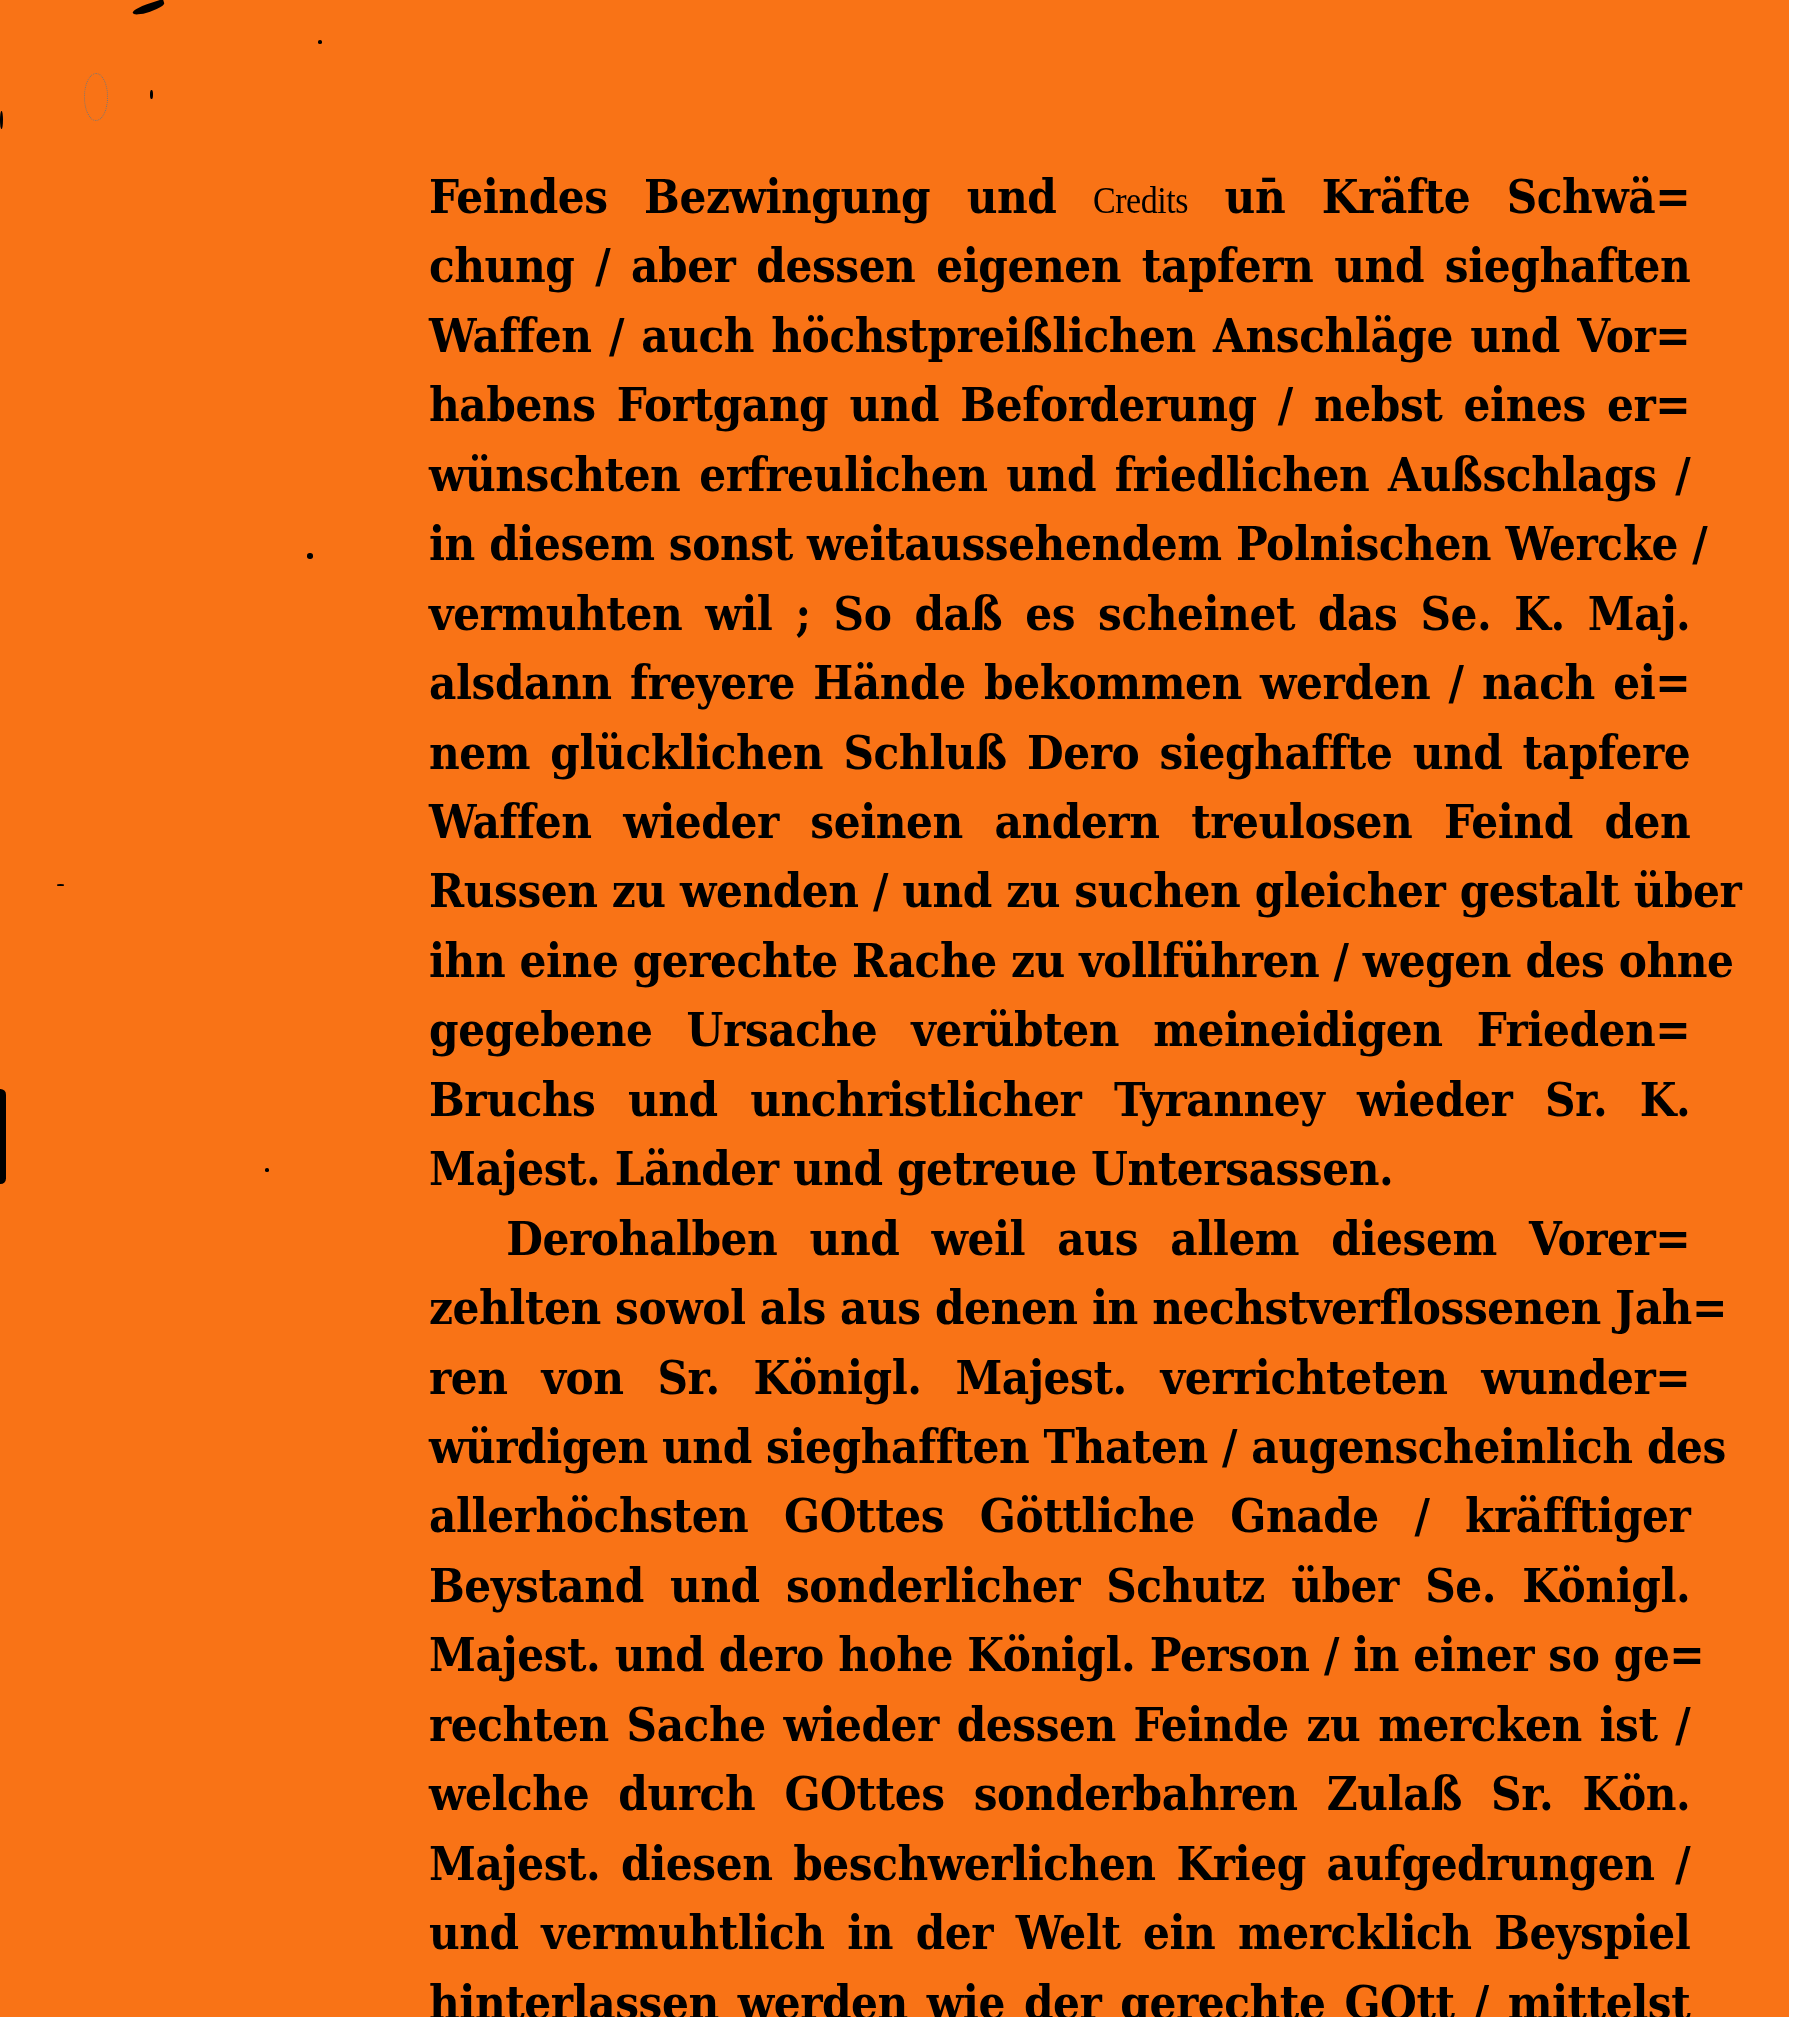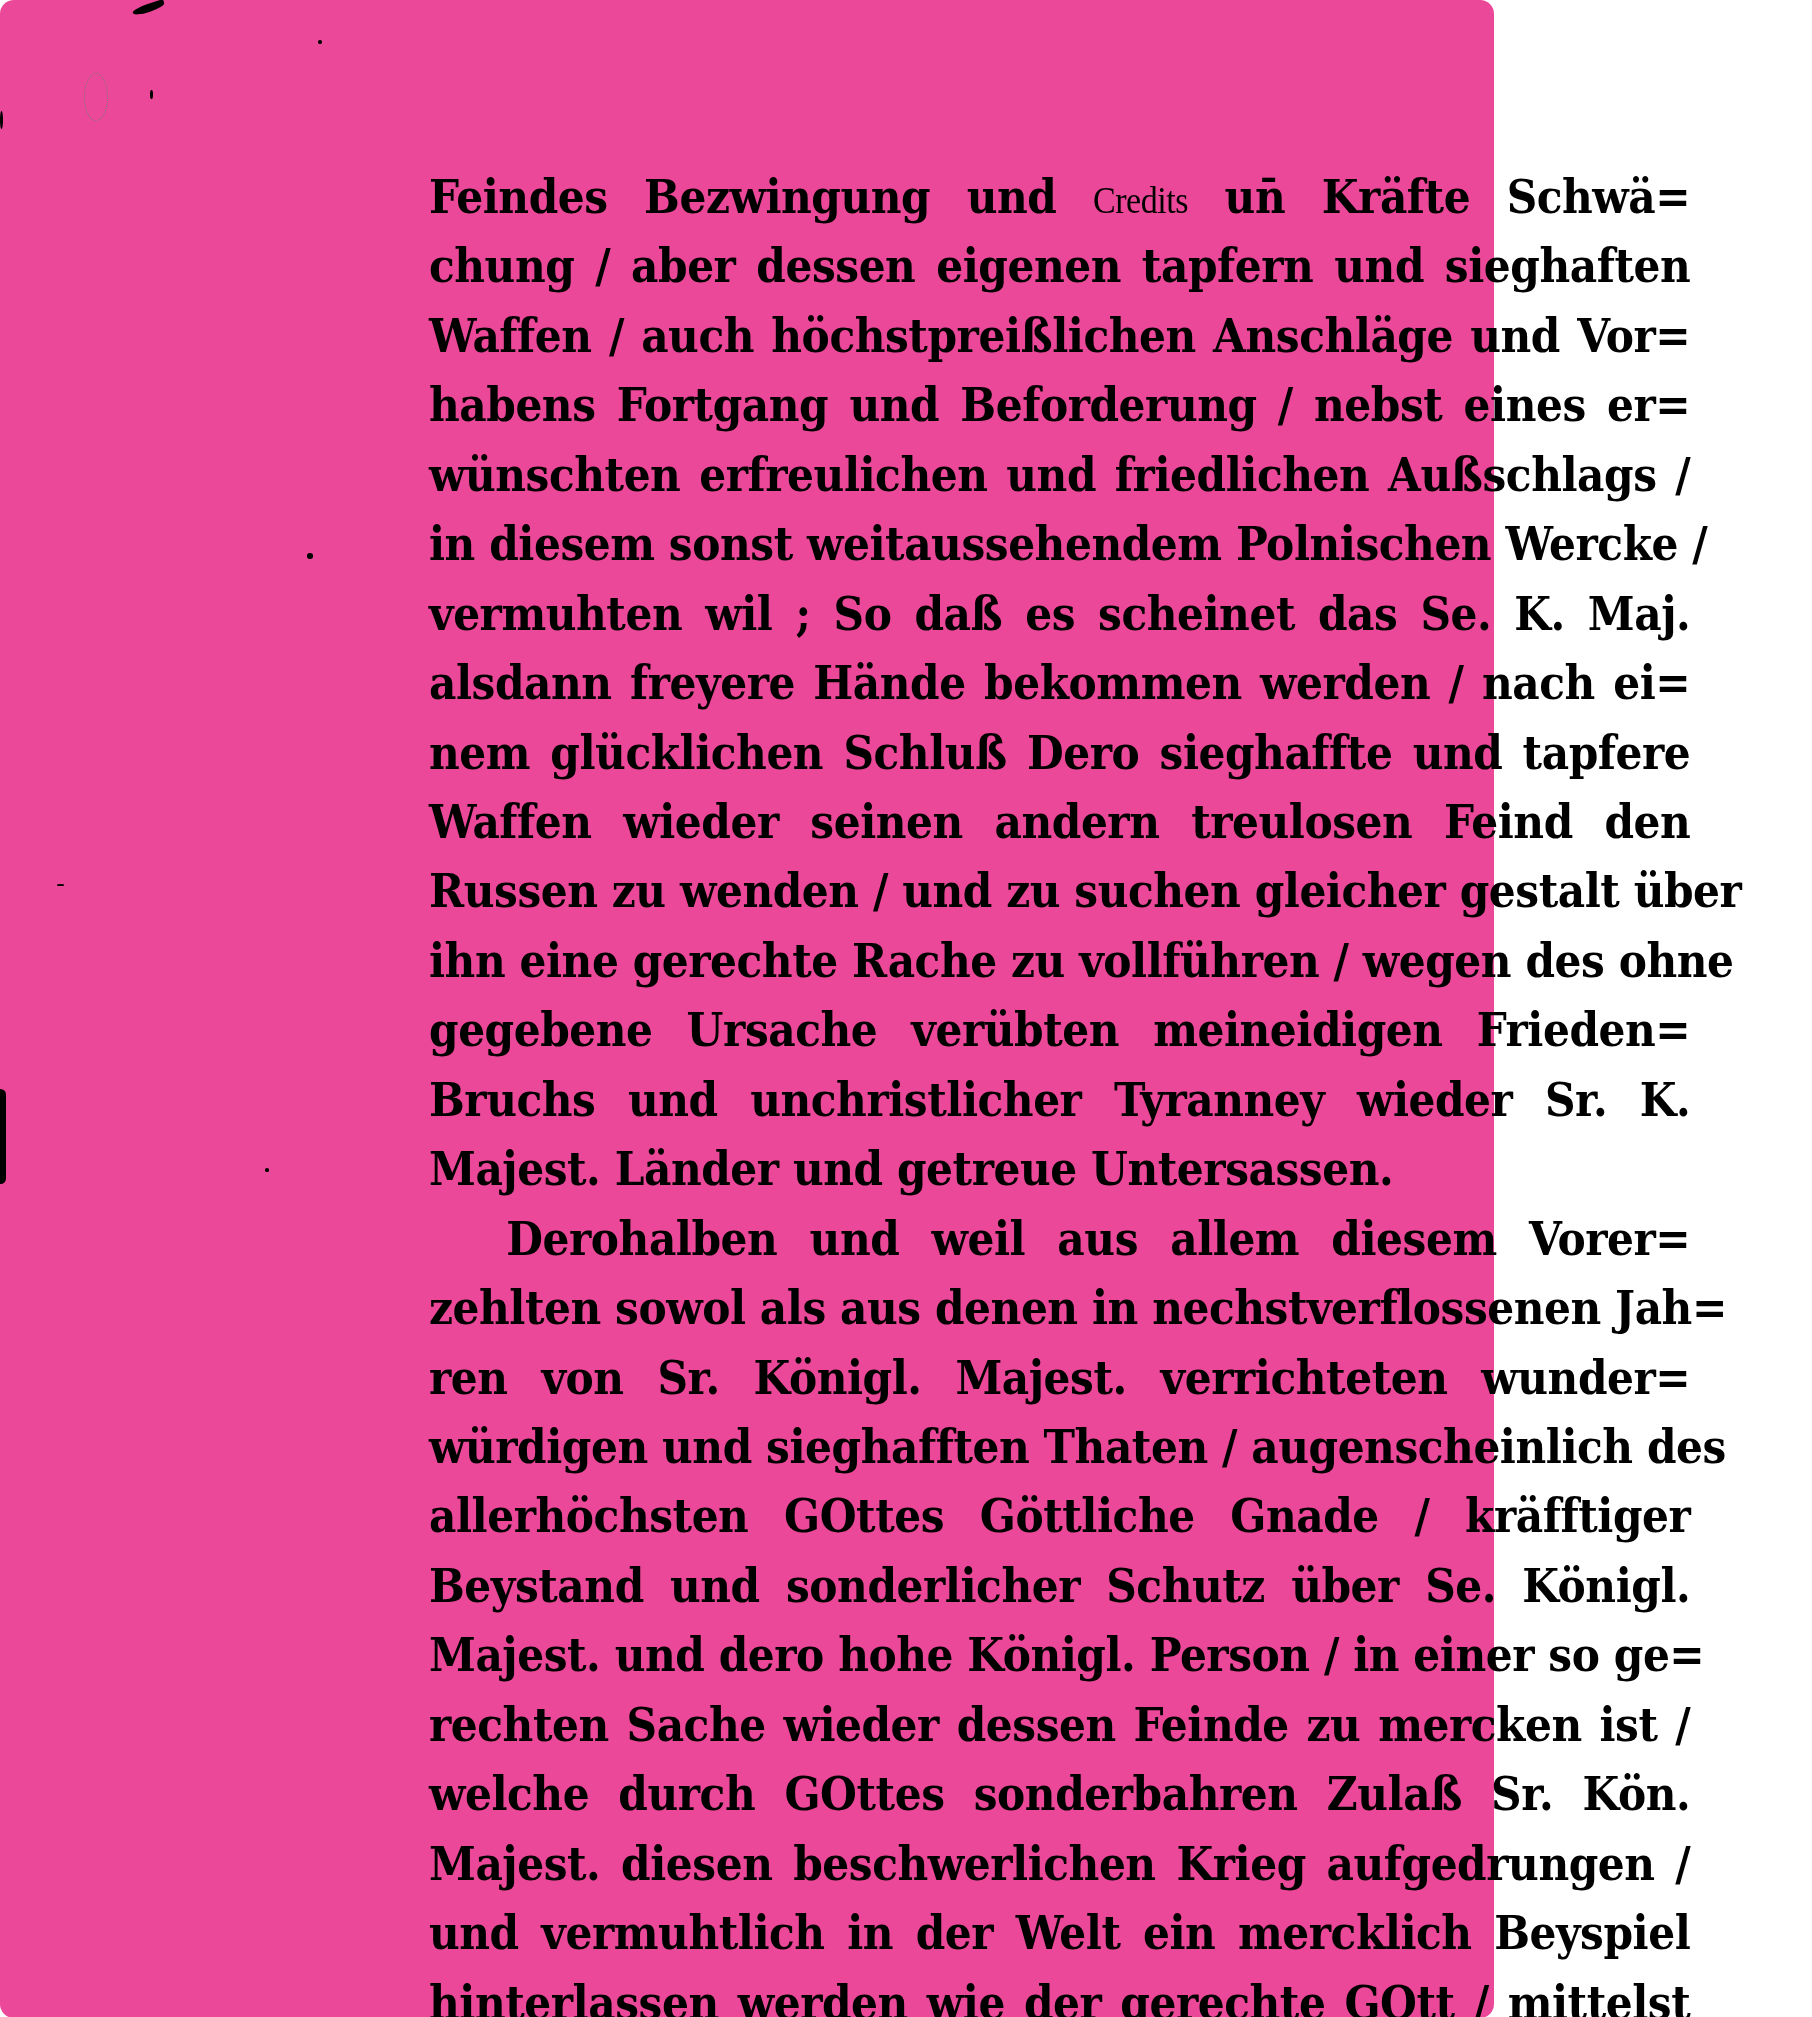--- a/index.html
+++ b/index.html
@@ -11,24 +11,23 @@
     width: 1813px;
     height: 2018px;
     position: relative;
     overflow: hidden;
     font-family: "DejaVu Serif", "Liberation Serif", serif;
     color: #000000;
   }
   .page {
     position: absolute;
     left: 0; top: 0;
-    width: 1494px;
+    width: 1789px;
     height: 2018px;
-    background: #ec4899;
-    border-radius: 14px;
+    background: #f97316;
   }
   .text-block {
     position: absolute;
     left: 429px;
     top: 163px;
     width: 1261px;
   }
   .line {
     position: absolute;
     left: 0;

